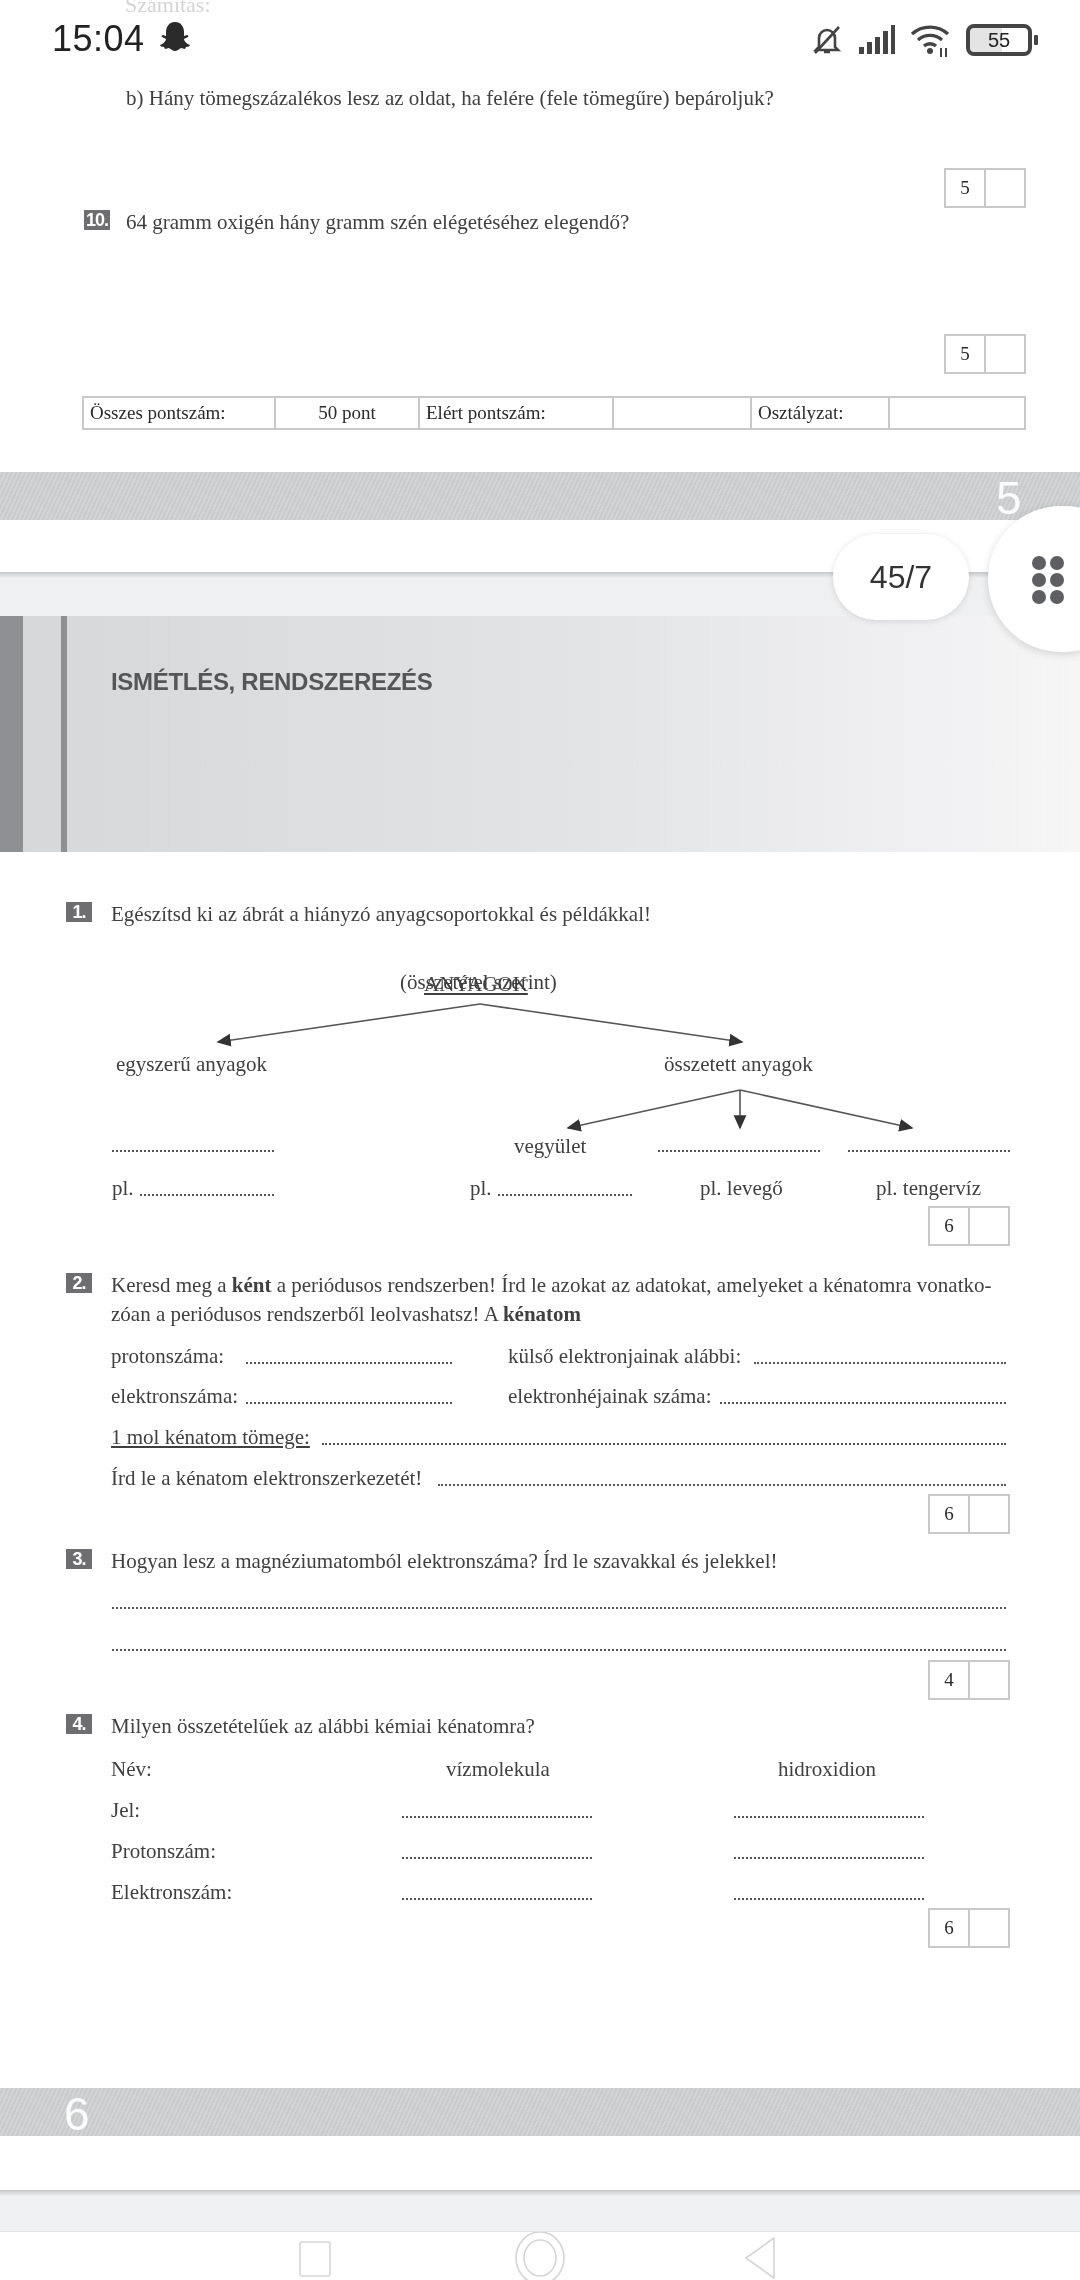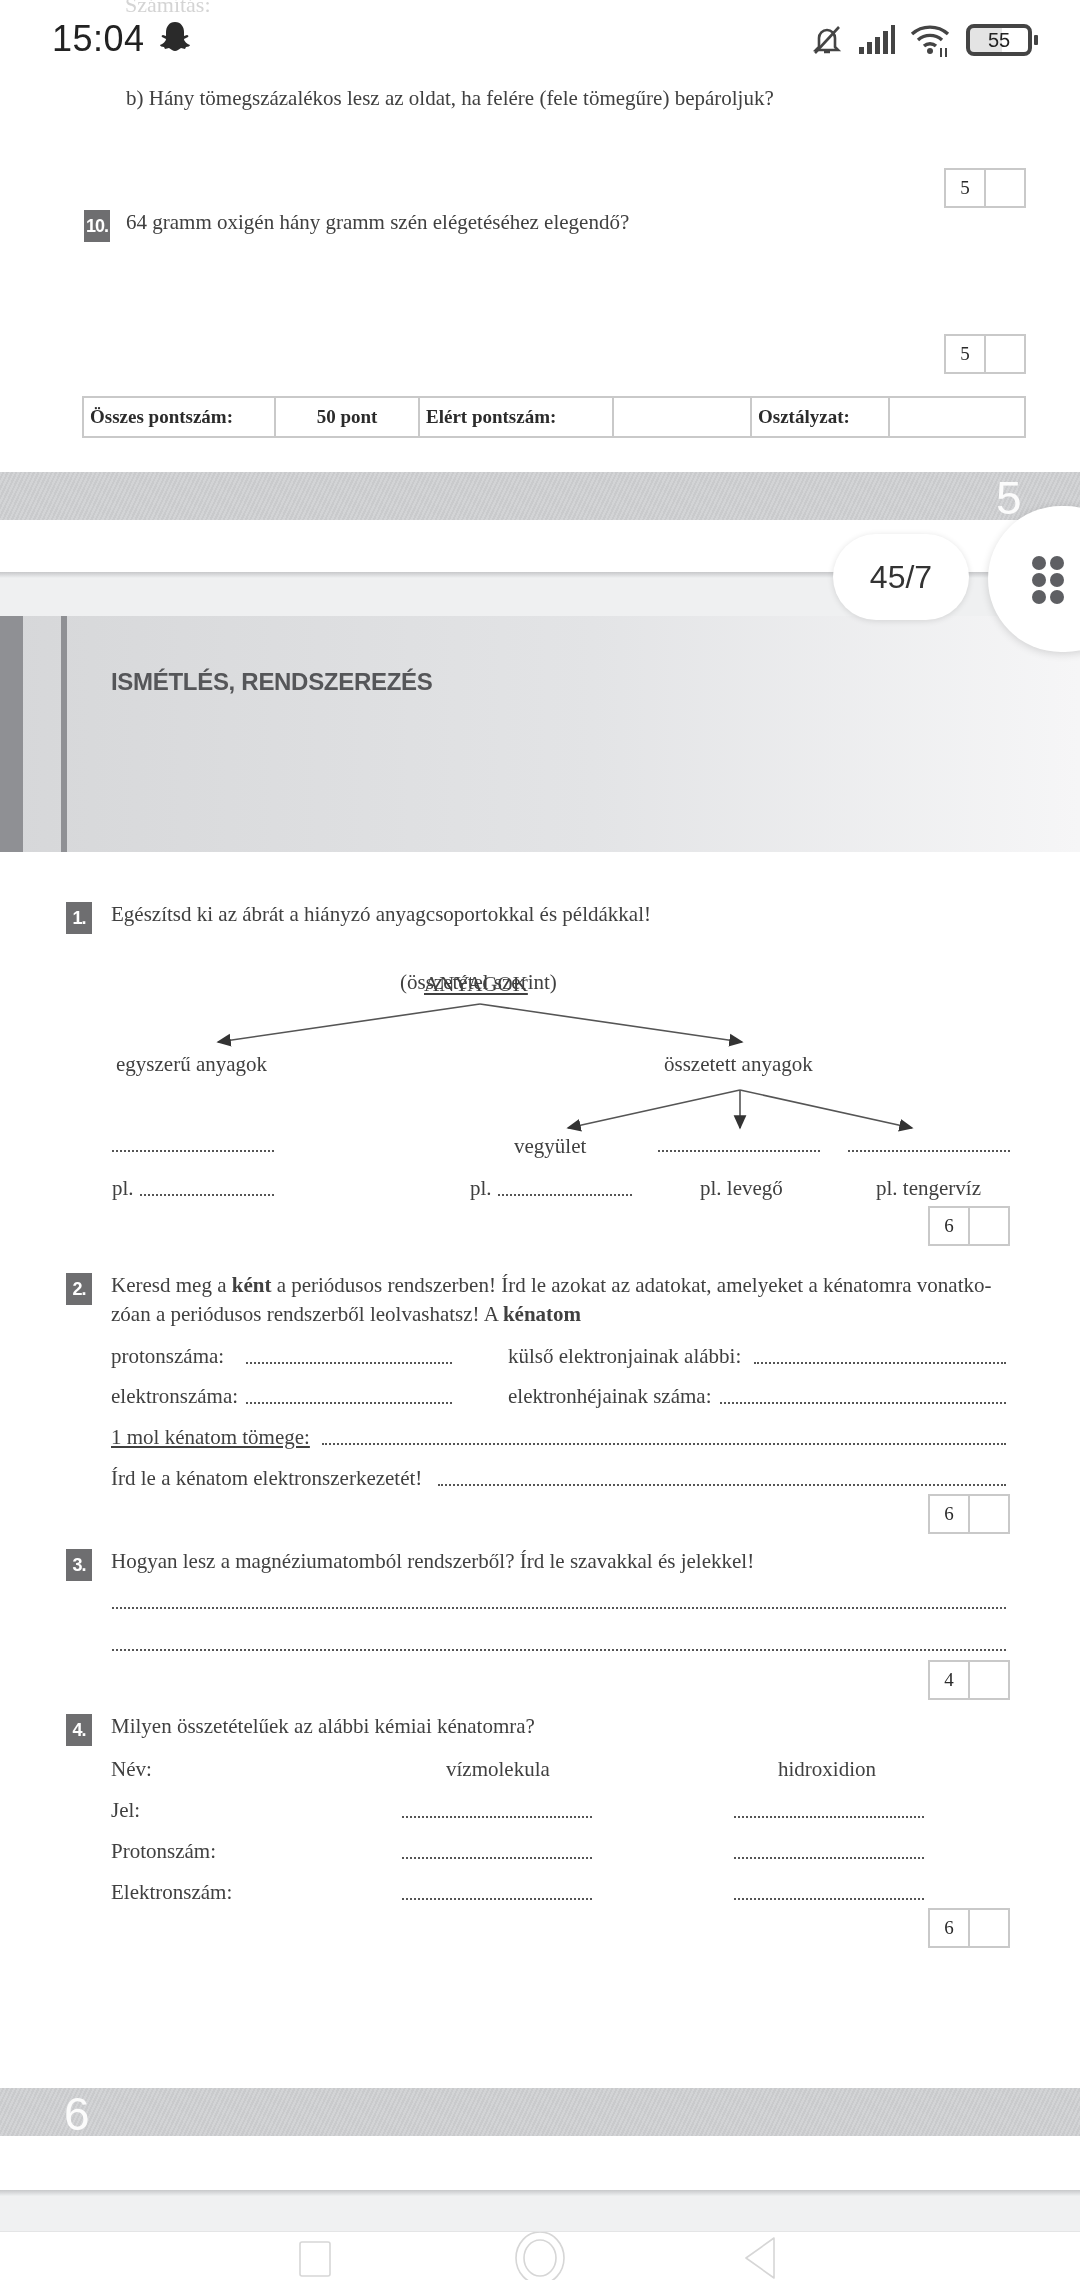--- a/index.html
+++ b/index.html
@@ -10,27 +10,27 @@
   .statusbar { position: absolute; left: 0; top: 0; width: 1080px; height: 80px; }
   .ghost-text { position: absolute; left: 125px; top: -8px; font-size: 22px; color: #d4d4d4; }
   .sb-time { position: absolute; left: 52px; top: 18px; font-family: "Liberation Sans", "DejaVu Sans", sans-serif; font-size: 36px; color: #222; letter-spacing: 0.5px; }
   .sb-ghost { position: absolute; left: 158px; top: 20px; width: 34px; height: 36px; }
   .sb-icons { position: absolute; right: 48px; top: 20px; height: 40px; display: flex; align-items: center; gap: 14px; }
   .battery { position: relative; width: 66px; height: 32px; border: 4px solid #444; border-radius: 8px; display: flex; align-items: center; justify-content: center; font-family: "Liberation Sans", sans-serif; font-size: 20px; color: #222; background: linear-gradient(90deg, #e4e4e4 55%, #fff 55%); }
   .battery::after { content: ""; position: absolute; right: -10px; top: 7px; width: 4px; height: 10px; background: #444; border-radius: 1px; }
 
   
   .p { position: absolute; font-size: 21px; color: #404040; white-space: nowrap; }
-  .q-num { position: absolute; width: 26px; height: 32px; background: #6e6e70; color: #fff; font-family: "Liberation Sans", sans-serif; font-weight: bold; font-size: 18px; display: flex; align-items: center; justify-content: center; letter-spacing: -1px; }
+  .q-num { position: absolute; width: 26px; height: 20px; background: #6e6e70; color: #fff; font-family: "Liberation Sans", sans-serif; font-weight: bold; font-size: 18px; display: flex; align-items: center; justify-content: center; letter-spacing: -1px; }
 
   .score-box { position: absolute; width: 82px; height: 40px; border: 2px solid #c9c9c9; display: flex; }
   .score-box .val { width: 40px; border-right: 2px solid #c9c9c9; display: flex; align-items: center; justify-content: center; font-size: 19px; }
   .score-box .empty { flex: 1; }
 
-  .summary { position: absolute; left: 82px; top: 396px; width: 944px; height: 42px; border: 2px solid #c9c9c9; display: flex; font-weight: bold; }
+  .summary { position: absolute; left: 82px; top: 396px; width: 944px; height: 34px; border: 2px solid #c9c9c9; display: flex; }
   .summary > div { border-right: 2px solid #c9c9c9; display: flex; align-items: center; font-size: 19px; padding-left: 6px; }
   .summary > div:last-child { border-right: none; }
 
   .page-band { position: absolute; left: 0; width: 1080px; height: 48px;
     background: repeating-linear-gradient(115deg, #d3d4d6 0px, #d3d4d6 2px, #c9cacc 2px, #c9cacc 4px); }
   .band-num { position: absolute; font-family: "Liberation Sans", sans-serif; font-size: 46px; font-weight: 300; color: #fbfbfb; line-height: 48px; }
 
   .shade-line { position: absolute; left: 0; width: 1080px; height: 6px; background: linear-gradient(#c7c8ca, #eef0f1); }
 
   .pill { position: absolute; left: 833px; top: 534px; width: 136px; height: 86px; border-radius: 43px; background: #fff; box-shadow: 0 1px 6px rgba(0,0,0,0.12); display: flex; align-items: center; justify-content: center; font-family: "Liberation Sans", sans-serif; font-size: 32px; color: #333; }
@@ -187,21 +187,21 @@
 
 <div class="p" style="left:111px; top:1466px;">Írd le a kénatom elektronszerkezetét!</div>
 <div class="dotline" style="left:438px; top:1484px; width:568px;"></div>
 
 <div class="score-box" style="left:928px; top:1494px;">
   <div class="val">6</div>
   <div class="empty"></div>
 </div>
 
 <div class="q-num" style="left:66px; top:1549px;">3.</div>
-<div class="p" style="left:111px; top:1549px;">Hogyan lesz a magnéziumatomból rendszerből? Írd le szavakkal és jelekkel!</div>
+<div class="p" style="left:111px; top:1549px;">Hogyan lesz a magnéziumatomból elektronszáma? Írd le szavakkal és jelekkel!</div>
 <div class="dotline" style="left:112px; top:1607px; width:894px;"></div>
 <div class="dotline" style="left:112px; top:1649px; width:894px;"></div>
 
 <div class="score-box" style="left:928px; top:1660px;">
   <div class="val">4</div>
   <div class="empty"></div>
 </div>
 
 <div class="q-num" style="left:66px; top:1714px;">4.</div>
 <div class="p" style="left:111px; top:1714px;">Milyen összetételűek az alábbi kémiai kénatomra?</div>

